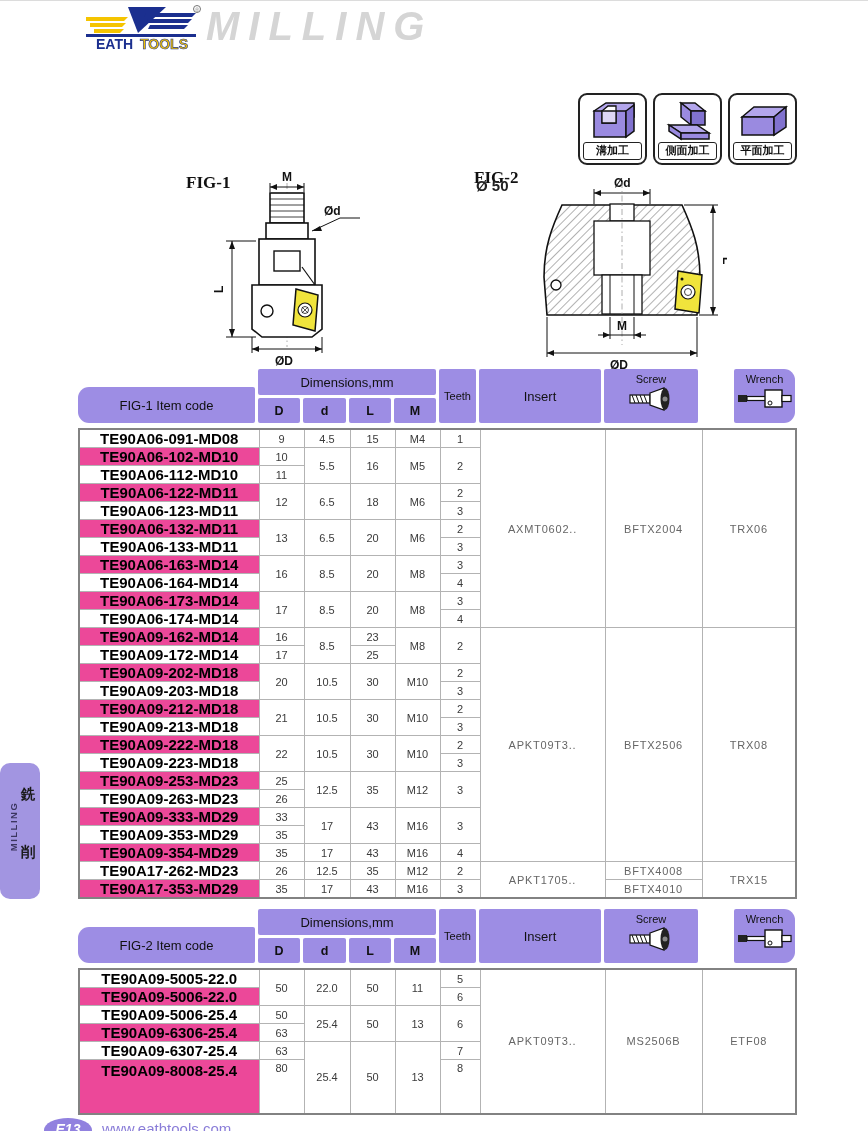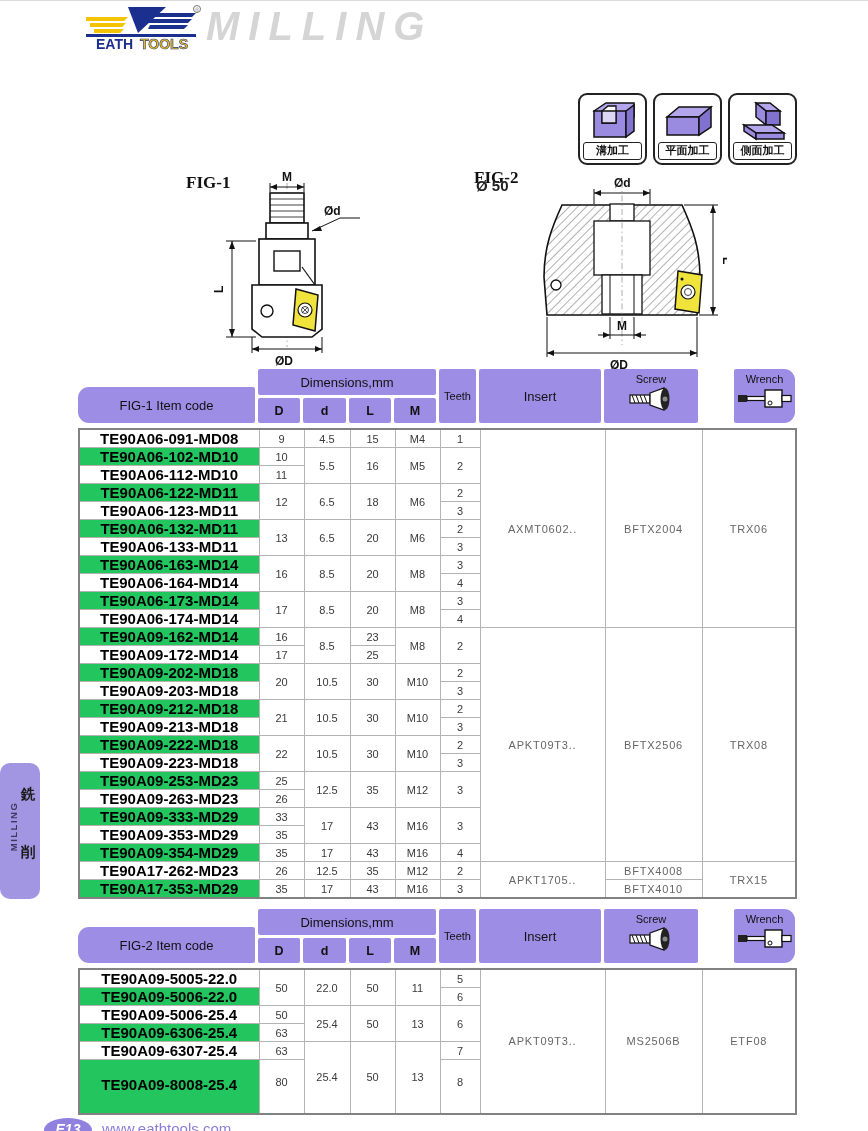--- a/index.html
+++ b/index.html
@@ -42,25 +42,25 @@
     font-size:12.5px; font-weight:bold; border-radius:2px; }
   .tool-head { flex-direction:column; justify-content:flex-start; padding-top:4px; gap:2px; }
   .tool-head svg { display:block; }
 
   
   .dtable { position:absolute; left:78px; width:717px; border-collapse:collapse;
     border:2px solid #828282; table-layout:fixed; }
   .dtable td { border:1px solid #b3b3b3; text-align:center; font-size:11px; color:#3a3a3a;
     height:16.6px; padding:0; vertical-align:middle; white-space:nowrap; overflow:hidden; }
   .dtable td.code { font-weight:bold; color:#000; font-size:15px; }
-  .dtable td.code.shade { background:#22c55e; }
+  .dtable td.code.shade { background:#ec4899; }
   .dtable td.part { color:#666; letter-spacing:0.8px; }
   .dtable tr.gstart td { border-top:1.5px solid #7a7a7a; }
   .dtable tr.tall { height:54px; }
-  .dtable tr.tall td { vertical-align:top; padding-top:16px; }
+  .dtable tr.tall td { vertical-align:top; padding-top:2px; }
 
   
   #side-tab { position:absolute; left:0px; top:762px; width:40px; height:136px; background:#a295e1;
     border-radius:10px; }
   #side-tab .vtext { position:absolute; left:-55px; top:58px; width:136px; text-align:center;
     transform:rotate(-90deg); font-size:9.5px; font-weight:bold; letter-spacing:1.5px; color:#3c3660; }
   #side-tab .cjk { position:absolute; left:21px; font-size:14.5px; color:#1a1a1a; font-weight:bold; }
   #cjk-1 { top:22px; } #cjk-2 { top:80px; }
 
   
@@ -97,36 +97,36 @@
         <polygon points="8,14 20,6 48,6 48,20 40,26" fill="#b3a6ec" stroke="#111" stroke-width="1.5"></polygon>
         <polygon points="8,14 40,14 40,40 8,40" fill="#9a8ae0" stroke="#111" stroke-width="1.5"></polygon>
         <polygon points="40,14 48,8 48,34 40,40" fill="#8172cf" stroke="#111" stroke-width="1.5"></polygon>
         <polygon points="16,14 22,9 30,9 30,26 16,26" fill="#fff" stroke="#111" stroke-width="1.3"></polygon>
         <polygon points="16,14 30,14 30,26 16,26" fill="#ddd6f5" stroke="#111" stroke-width="1.3"></polygon>
       </svg>
       <div class="icon-label">溝加工</div>
     </div>
     <div class="icon-box">
       <svg width="56" height="46" viewBox="0 0 56 46">
-        <polygon points="6,20 18,10 50,10 38,20" fill="#b3a6ec" stroke="#111" stroke-width="1.5"></polygon>
-        <polygon points="6,20 38,20 38,38 6,38" fill="#9a8ae0" stroke="#111" stroke-width="1.5"></polygon>
-        <polygon points="38,20 50,10 50,30 38,38" fill="#8172cf" stroke="#111" stroke-width="1.5"></polygon>
-      </svg>
-      <div class="icon-label">平面加工</div>
-    </div>
-    <div class="icon-box">
-      <svg width="56" height="46" viewBox="0 0 56 46">
         <polygon points="20,6 34,6 44,14 30,14" fill="#b3a6ec" stroke="#111" stroke-width="1.5"></polygon>
         <polygon points="20,6 30,14 30,28 20,20" fill="#9a8ae0" stroke="#111" stroke-width="1.5"></polygon>
         <polygon points="30,14 44,14 44,28 30,28" fill="#8172cf" stroke="#111" stroke-width="1.5"></polygon>
         <polygon points="8,28 36,28 48,36 20,36" fill="#b3a6ec" stroke="#111" stroke-width="1.5"></polygon>
         <polygon points="8,28 20,36 20,42 8,34" fill="#9a8ae0" stroke="#111" stroke-width="1.5"></polygon>
         <polygon points="20,36 48,36 48,42 20,42" fill="#9a8ae0" stroke="#111" stroke-width="1.5"></polygon>
       </svg>
       <div class="icon-label">側面加工</div>
+    </div>
+    <div class="icon-box">
+      <svg width="56" height="46" viewBox="0 0 56 46">
+        <polygon points="6,20 18,10 50,10 38,20" fill="#b3a6ec" stroke="#111" stroke-width="1.5"></polygon>
+        <polygon points="6,20 38,20 38,38 6,38" fill="#9a8ae0" stroke="#111" stroke-width="1.5"></polygon>
+        <polygon points="38,20 50,10 50,30 38,38" fill="#8172cf" stroke="#111" stroke-width="1.5"></polygon>
+      </svg>
+      <div class="icon-label">平面加工</div>
     </div>
   </div>
 
   <div class="fig-label" style="left:186px; top:172px;">FIG-1</div>
   <svg class="figsvg" style="left:212px; top:170px;" width="150" height="198" viewBox="0 0 150 198">
     <line x1="75" y1="12" x2="75" y2="176" stroke="#999" stroke-width="0.8" stroke-dasharray="6,3,1.5,3"></line>
 
     <text class="dimtxt" x="70" y="10">M</text>
     <line x1="58" y1="12" x2="58" y2="21" stroke="#111" stroke-width="1"></line>
     <line x1="92" y1="12" x2="92" y2="21" stroke="#111" stroke-width="1"></line>

